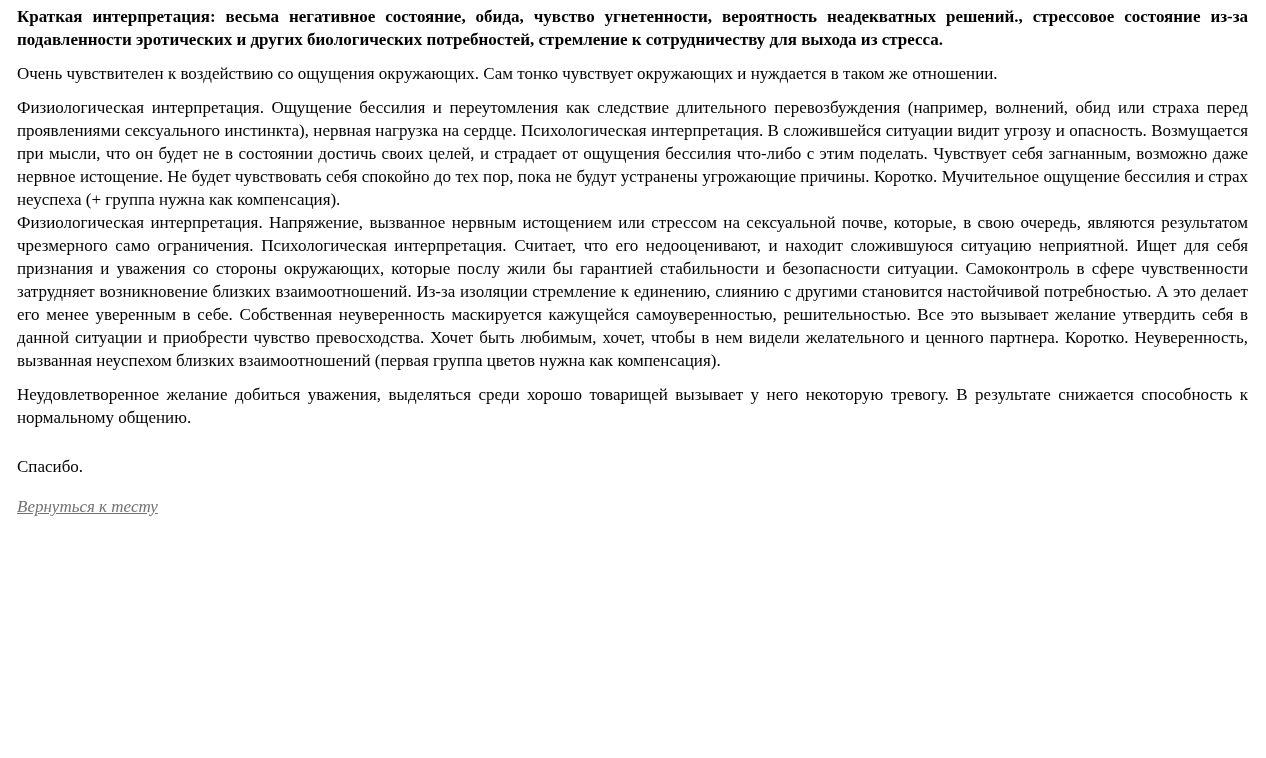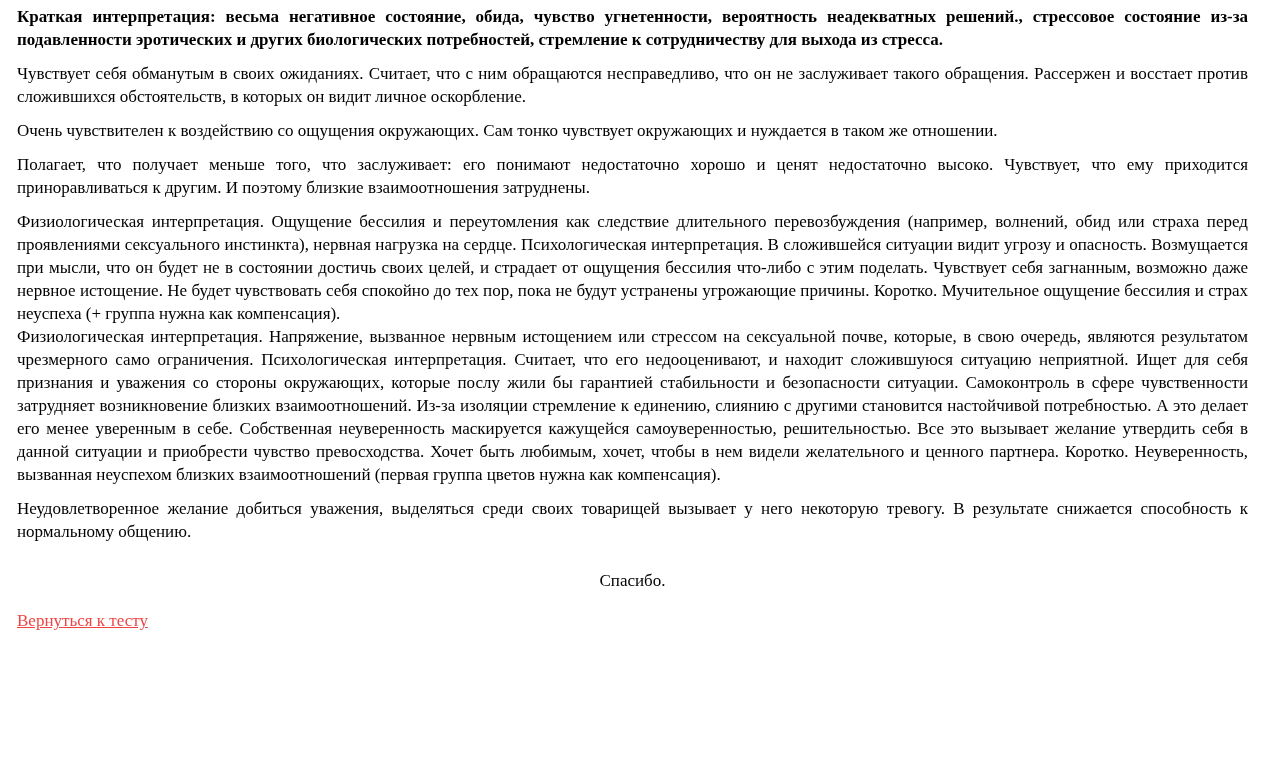--- a/index.html
+++ b/index.html
@@ -22,54 +22,52 @@
   .section.bold .block {
     font-weight: bold;
   }
   .block {
     text-align: justify;
     line-height: 23px;
   }
   .thanks {
     margin: 26px 0 0 0;
     line-height: 23px;
-    text-align: center;
   }
   .backlink-row {
     margin: 17px 0 0 0;
     line-height: 23px;
   }
   .backlink {
-    color: #ef4444;
+    color: #737373;
     text-decoration: underline;
     cursor: pointer;
+    font-style: italic;
   }
 </style>
 </head>
 <body>
 
 <div class="doc">
   <div id="sections">
       <div class="section bold">
         <div class="block">Краткая интерпретация: весьма негативное состояние, обида, чувство угнетенности, вероятность неадекватных решений., стрессовое состояние из-за подавленности эротических и других биологических потребностей, стремление к сотрудничеству для выхода из стресса.</div>
       </div>
       <div class="section">
-        <div class="block">Чувствует себя обманутым в своих ожиданиях. Считает, что с ним обращаются несправедливо, что он не заслуживает такого обращения. Рассержен и восстает против сложившихся обстоятельств, в которых он видит личное оскорбление.</div>
       </div>
       <div class="section">
         <div class="block">Очень чувствителен к воздействию со ощущения окружающих. Сам тонко чувствует окружающих и нуждается в таком же отношении.</div>
       </div>
       <div class="section">
-        <div class="block">Полагает, что получает меньше того, что заслуживает: его понимают недостаточно хорошо и ценят недостаточно высоко. Чувствует, что ему приходится приноравливаться к другим. И поэтому близкие взаимоотношения затруднены.</div>
       </div>
       <div class="section">
         <div class="block">Физиологическая интерпретация. Ощущение бессилия и переутомления как следствие длительного перевозбуждения (например, волнений, обид или страха перед проявлениями сексуального инстинкта), нервная нагрузка на сердце. Психологическая интерпретация. В сложившейся ситуации видит угрозу и опасность. Возмущается при мысли, что он будет не в состоянии достичь своих целей, и страдает от ощущения бессилия что-либо с этим поделать. Чувствует себя загнанным, возможно даже нервное истощение. Не будет чувствовать себя спокойно до тех пор, пока не будут устранены угрожающие причины. Коротко. Мучительное ощущение бессилия и страх неуспеха (+ группа нужна как компенсация).</div>
         <div class="block">Физиологическая интерпретация. Напряжение, вызванное нервным истощением или стрессом на сексуальной почве, которые, в свою очередь, являются результатом чрезмерного само ограничения. Психологическая интерпретация. Считает, что его недооценивают, и находит сложившуюся ситуацию неприятной. Ищет для себя признания и уважения со стороны окружающих, которые послу жили бы гарантией стабильности и безопасности ситуации. Самоконтроль в сфере чувственности затрудняет возникновение близких взаимоотношений. Из-за изоляции стремление к единению, слиянию с другими становится настойчивой потребностью. А это делает его менее уверенным в себе. Собственная неуверенность маскируется кажущейся самоуверенностью, решительностью. Все это вызывает желание утвердить себя в данной ситуации и приобрести чувство превосходства. Хочет быть любимым, хочет, чтобы в нем видели желательного и ценного партнера. Коротко. Неуверенность, вызванная неуспехом близких взаимоотношений (первая группа цветов нужна как компенсация).</div>
       </div>
       <div class="section">
-        <div class="block">Неудовлетворенное желание добиться уважения, выделяться среди своих товарищей вызывает у него некоторую тревогу. В результате снижается способность к нормальному общению.</div>
+        <div class="block">Неудовлетворенное желание добиться уважения, выделяться среди хорошо товарищей вызывает у него некоторую тревогу. В результате снижается способность к нормальному общению.</div>
       </div>
     </div>
   <p class="thanks">Спасибо.</p>
   <p class="backlink-row">
     <a href="#" class="backlink">Вернуться к тесту</a>
   </p>
 </div>
 
 </body></html>

